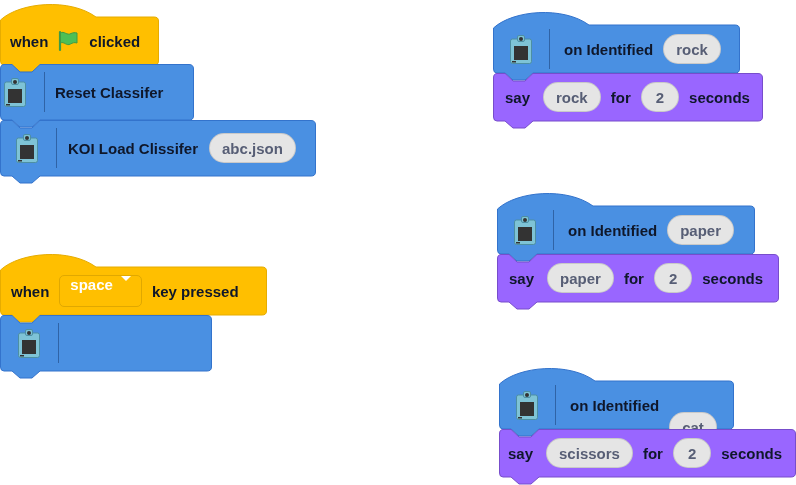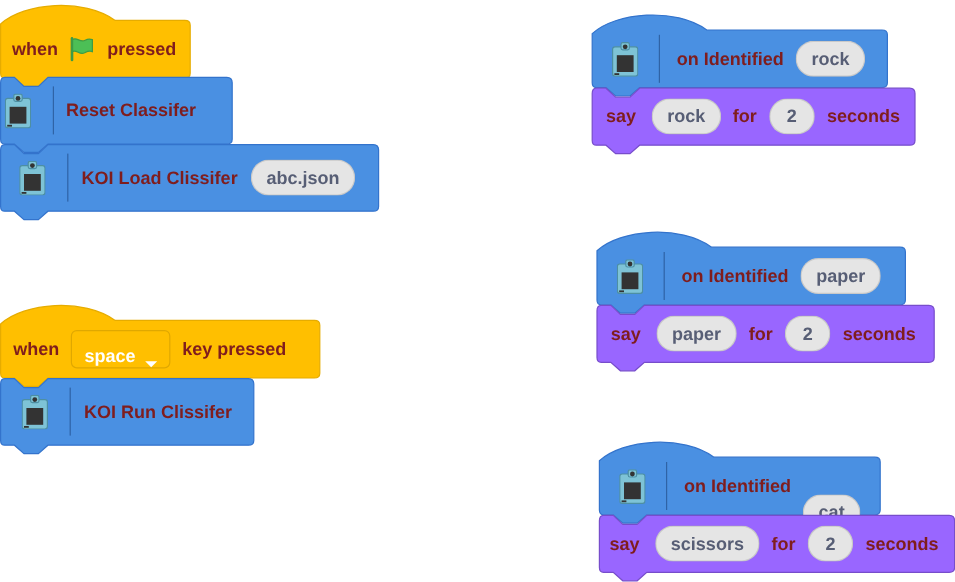--- a/index.html
+++ b/index.html
@@ -2,26 +2,26 @@
 <html><head>
 <meta charset="utf-8">
 <style>
   html, body { margin:0; padding:0; background:#ffffff; }
   body { width:796px; height:485px; position:relative; overflow:hidden;
          font-family:"Liberation Sans", sans-serif; }
   .stack { position:absolute; }
   .blk { position:absolute; left:0; }
   .blk svg.shape { position:absolute; left:0; top:0; overflow:visible; }
   .row { position:absolute; left:0; display:flex; align-items:center; height:100%; top:0; white-space:nowrap; }
-  .lbl { color:#7f1d1d; font-weight:bold; font-size:15px;text-align:right; }
+  .lbl { color:#0f172a; font-weight:bold; font-size:15px;text-align:right; }
   .pill { background:#e5e5e5; color:#575e75; font-weight:bold; font-size:15px;
           border-radius:16px; height:30px; line-height:30px; padding:0 12px;
           display:inline-block; border:1px solid rgba(0,0,0,0.12); box-sizing:border-box; }
   .dropdown { background:#ffbf00; border:1px solid #e0a800; border-radius:5px; height:32px;
-              box-sizing:border-box; display:inline-flex; align-items:flex-end; padding:0 10px;
+              box-sizing:border-box; display:inline-flex; align-items:flex-start; padding:0 10px;
               color:#fff; font-weight:bold; font-size:15px; }
   .caret { display:inline-block; width:0; height:0; border-left:5px solid transparent;
            border-right:5px solid transparent; border-top:5px solid #fff; margin-left:8px; }
   .koi-icon { position:relative; width:22px; height:29px; }
   .sep { width:1px; background:#2f63a6; height:40px; }
 </style>
 </head>
 <body>
 
 <div class="stack" style="left:0;top:0;">
@@ -31,21 +31,21 @@
       <path d="M0.5,20 C20,2 70,-2 96,17 L154,17 Q158.5,17 158.5,21 L158.5,61 Q158.5,65 154,65 L40,65 L32,72 L20,72 L12,65 L4,65 Q0.5,65 0.5,61 Z" fill="#ffbf00" stroke="#e6ac00" stroke-width="1"></path>
     </svg>
     <div class="row" style="top:17px;height:48px;padding-left:10px;">
       <span class="lbl">when</span>
       <span style="margin:0 10px 0 9px;display:inline-block;width:22px;height:22px;">
         <svg width="22" height="22" viewBox="0 0 22 22">
           <path d="M3,2 L3,20" stroke="#3d9b45" stroke-width="2.2" stroke-linecap="round"></path>
           <path d="M3.5,3 C7,0.5 10,6 14,3.5 C16,2.5 18,2.5 20,3 L20,13 C17,12 15.5,13 13.5,14 C9.5,16.5 7,11 3.5,13 Z" fill="#4cbf56" stroke="#3d9b45" stroke-width="1"></path>
         </svg>
       </span>
-      <span class="lbl">pressed</span>
+      <span class="lbl">clicked</span>
     </div>
   </div>
 
   <div class="blk" style="top:64px;width:194px;height:56px;">
     <svg class="shape" width="194" height="64">
       <path d="M4,0.5 L12,0.5 L20,8 L32,8 L40,0.5 L189,0.5 Q193.5,0.5 193.5,5 L193.5,52 Q193.5,56 189,56 L40,56 L32,63 L20,63 L12,56 L4,56 Q0.5,56 0.5,52 L0.5,5 Q0.5,0.5 4,0.5 Z" fill="#4a90e2" stroke="#3373cc" stroke-width="1"></path>
     </svg>
     <div class="row" style="padding-left:4px;">
       <span class="koi-icon">
         <svg width="22" height="29" viewBox="0 0 22 29">
@@ -105,21 +105,20 @@
       <span class="koi-icon">
         <svg width="22" height="29" viewBox="0 0 22 29">
           <rect x="0.5" y="4" width="21" height="24.5" rx="2" fill="#7ec3d6" stroke="#4d8fa3"></rect>
           <rect x="7.5" y="0.5" width="7" height="6" rx="1.5" fill="#7ec3d6" stroke="#4d8fa3"></rect>
           <circle cx="11" cy="4" r="2" fill="#333"></circle>
           <rect x="4" y="11" width="14" height="14" fill="#333"></rect>
           <rect x="2" y="26" width="4" height="1.5" fill="#333"></rect>
         </svg>
       </span>
       <span class="sep" style="margin-left:18px;"></span>
-      <span class="lbl" style="margin-left:11px;">KOI Run Clissifer</span>
     </div>
   </div>
 </div>
 
 <div class="stack" style="left:493px;top:8px;">
   <div class="blk" style="top:0;width:247px;height:66px;">
     <svg class="shape" width="247" height="74">
       <path d="M0.5,20 C20,2 70,-2 96,17 L242,17 Q246.5,17 246.5,21 L246.5,61 Q246.5,65 242,65 L40,65 L32,72 L20,72 L12,65 L4,65 Q0.5,65 0.5,61 Z" fill="#4a90e2" stroke="#3373cc" stroke-width="1"></path>
     </svg>
     <div class="row" style="top:17px;height:48px;padding-left:17px;">

